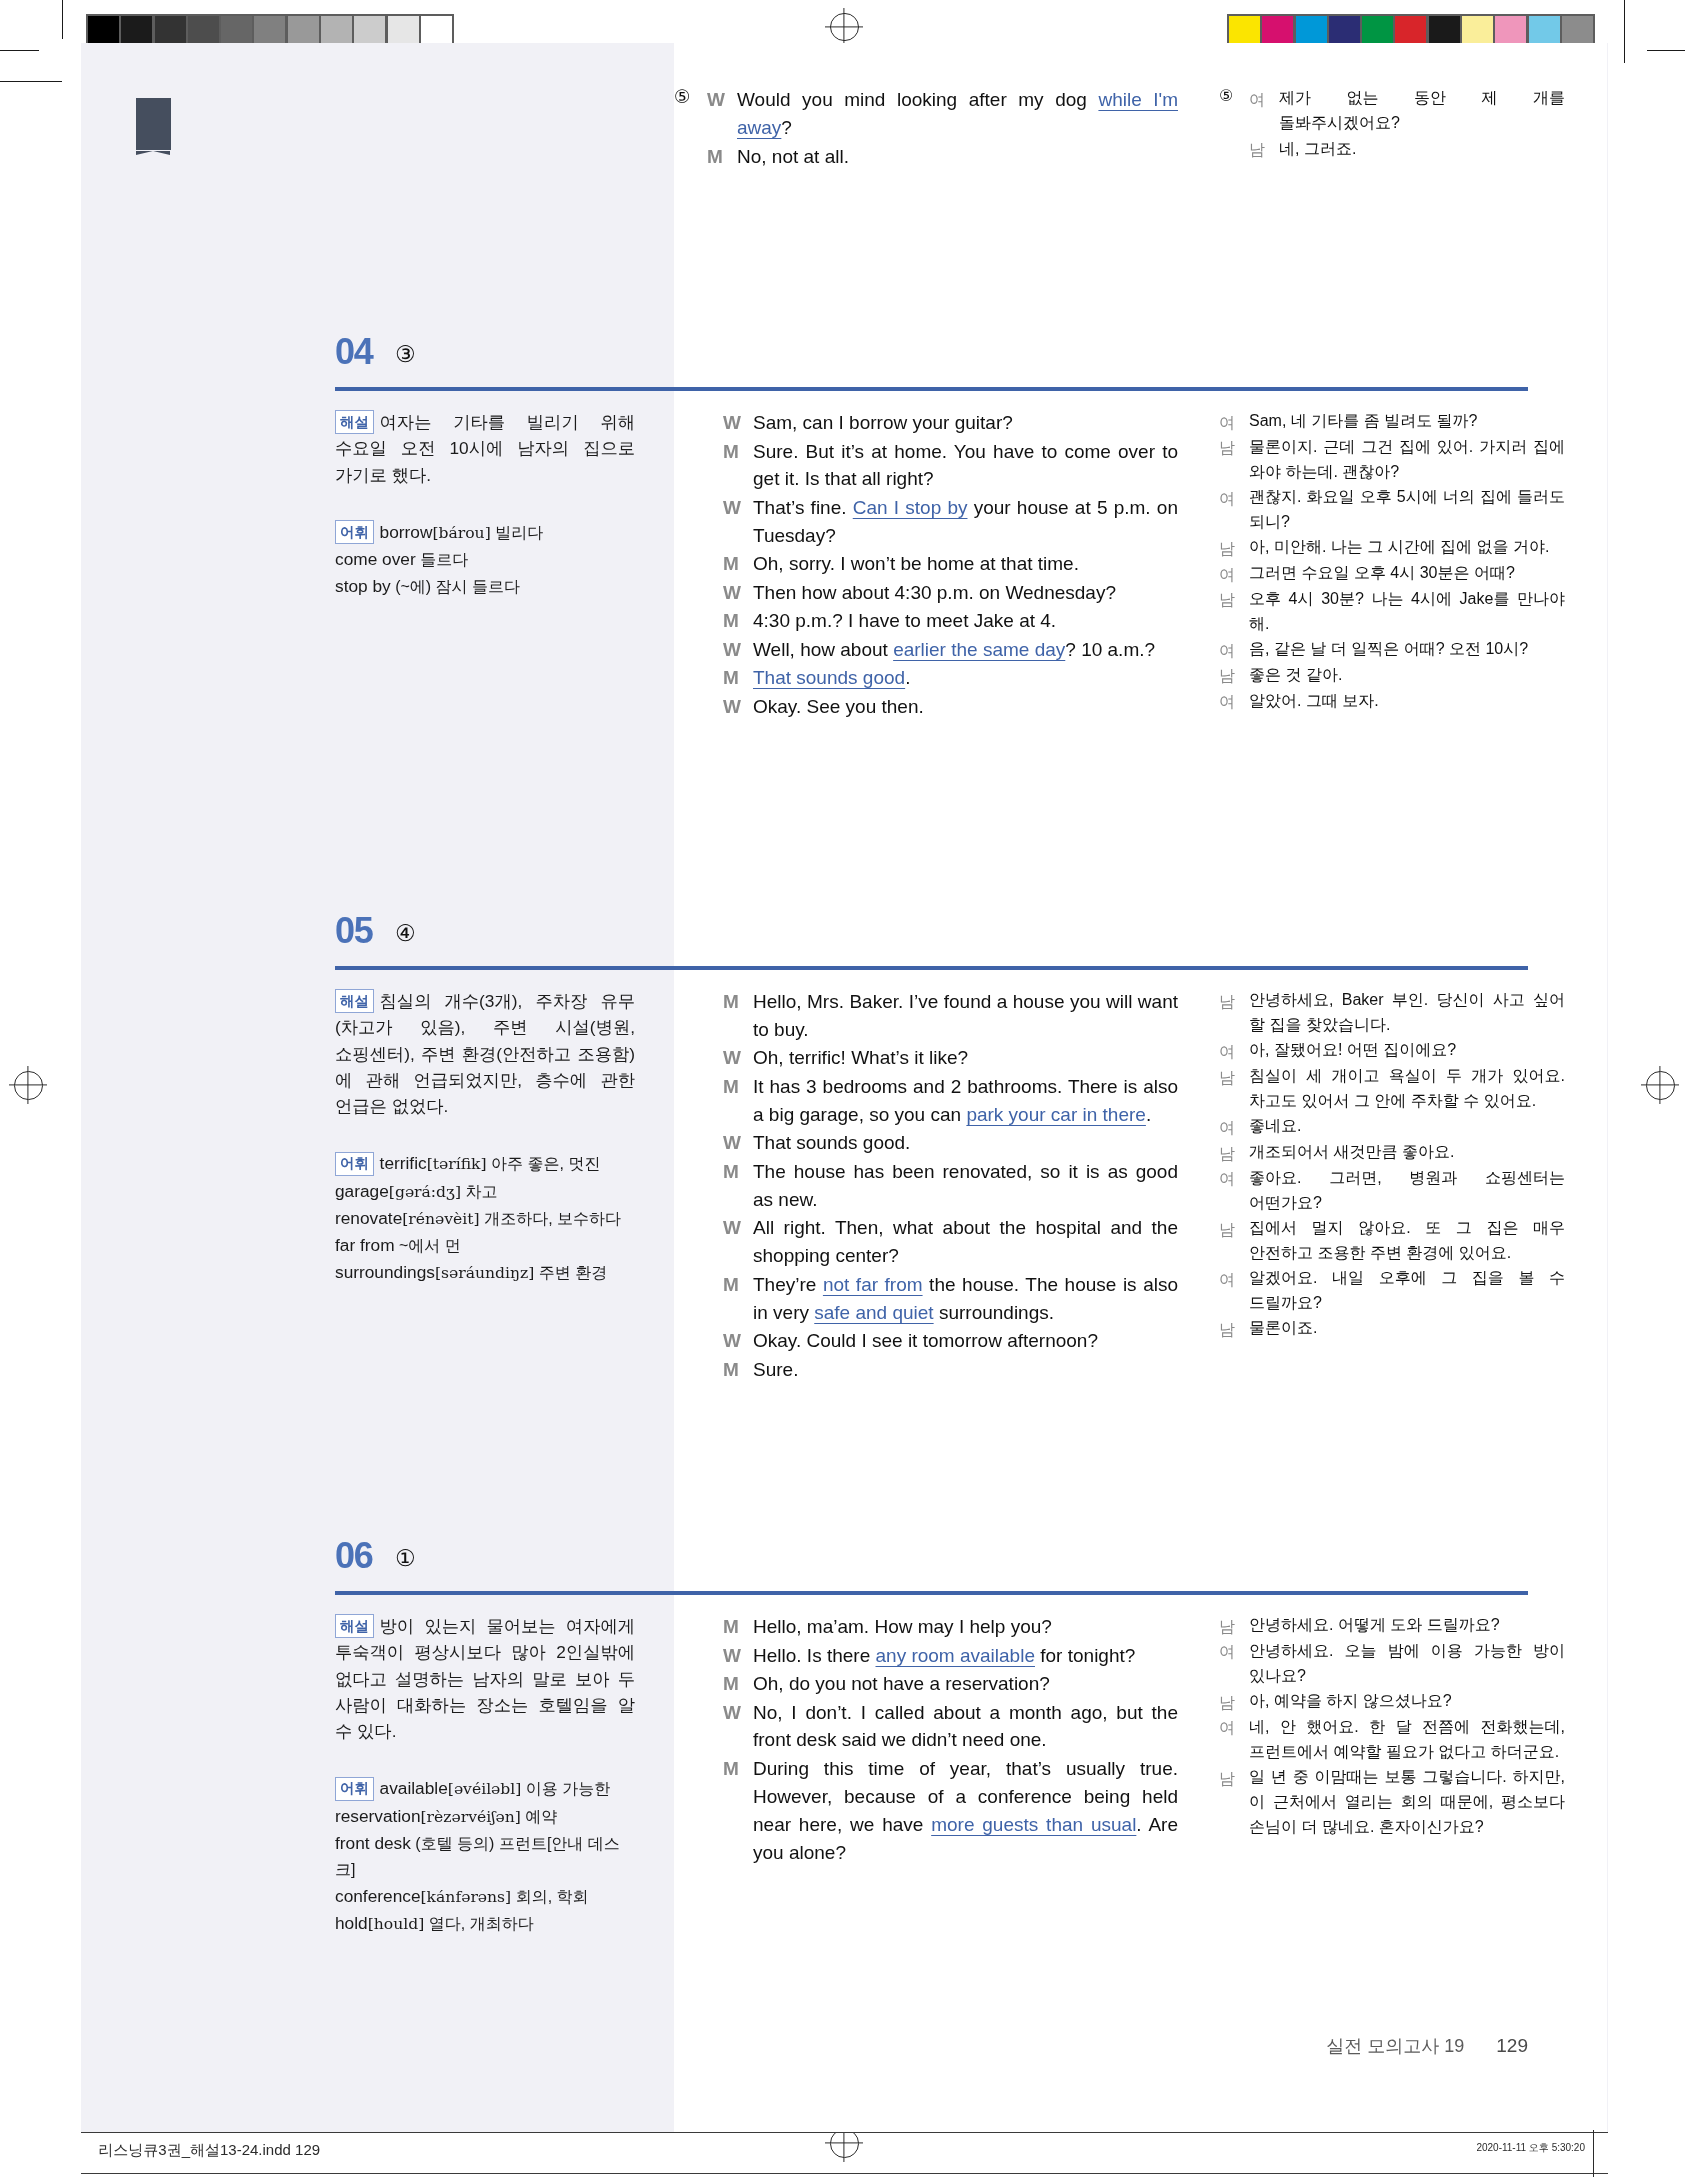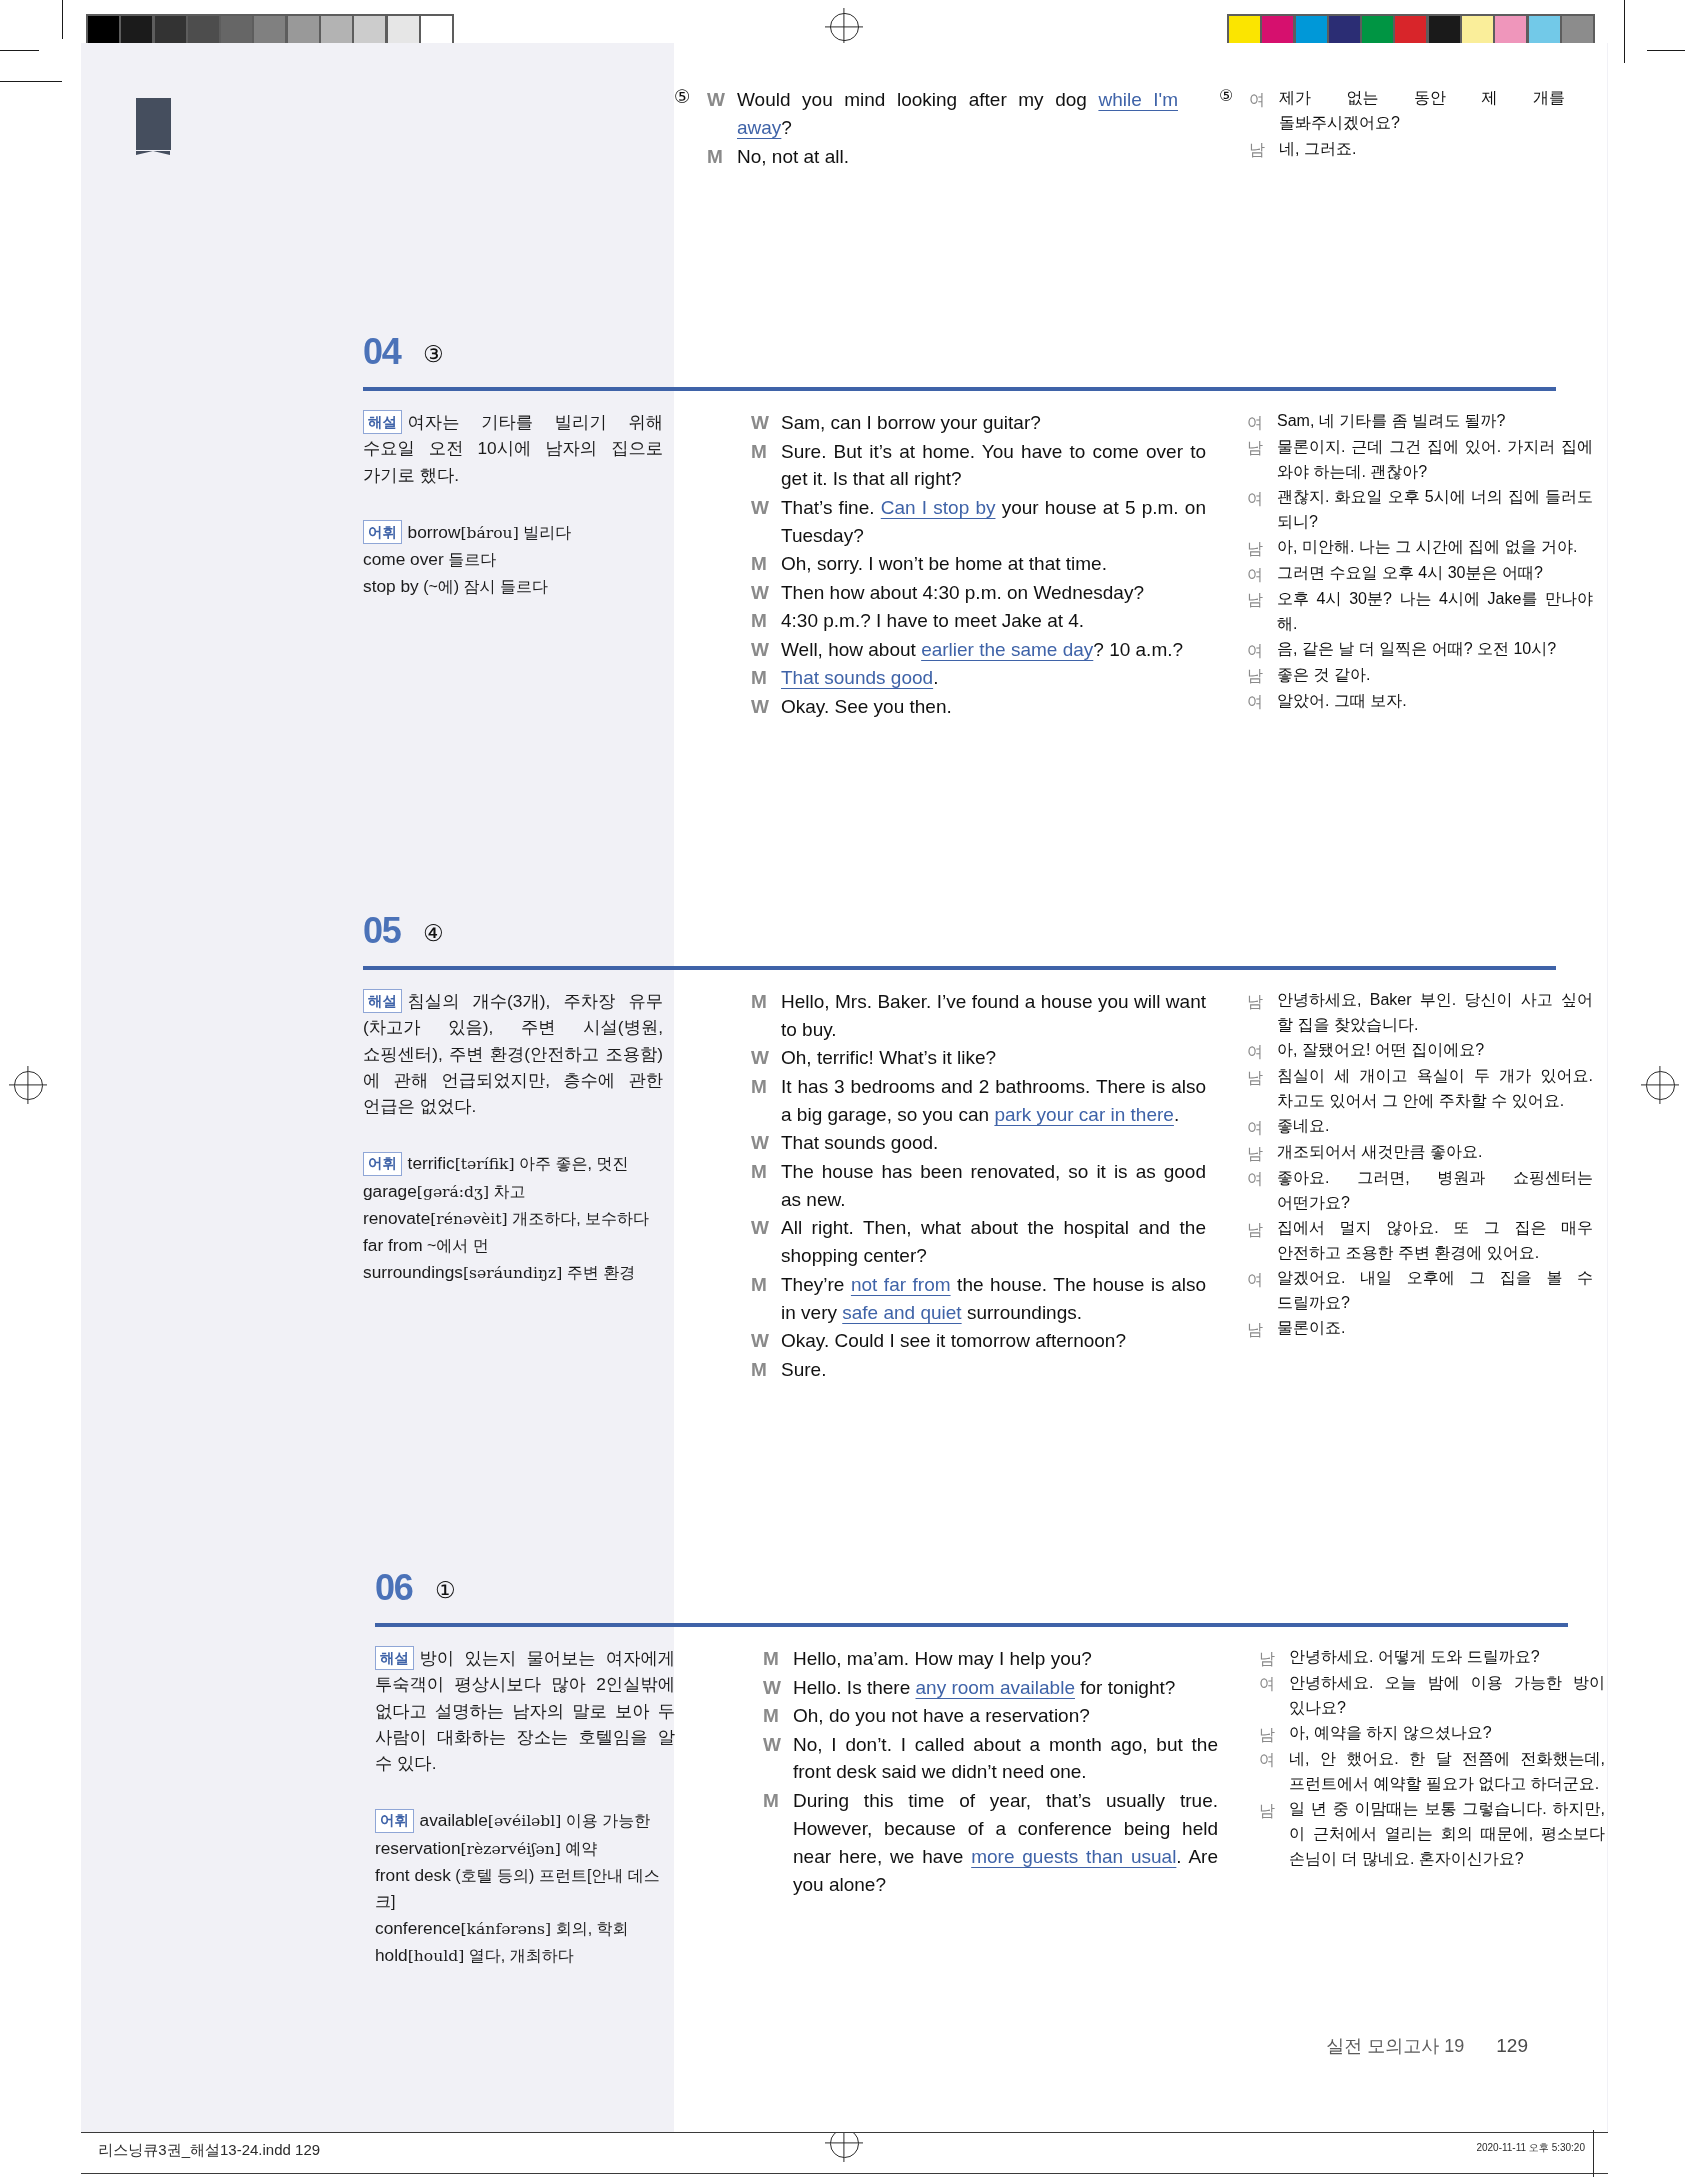--- a/index.html
+++ b/index.html
@@ -70,21 +70,21 @@
   }
   .edge-tab::after{
     content:"";position:absolute;left:0;bottom:-4.6px;
     border-left:17.3px solid #454e5e;border-right:17.3px solid #454e5e;
     border-bottom:4.6px solid transparent;
   }
 
   
   .content { position: absolute; left: 0; top: 0; width: 1527px; }
 
-  .item { position: absolute; width: 1527px; padding-left: 28px; }
+  .item { position: absolute; width: 1527px; }
 
   .qhead {
     position: relative; height: 84px;
   }
   .qnum {
     position: absolute; left: 254px; top: 5.8px;
     font-size: 36px; font-weight: bold; color: #4b72b8;
     letter-spacing: -1.2px;
   }
   .qans {
@@ -454,21 +454,21 @@
               <div class="spk ko">여</div>
               <div class="utt ko">알겠어요. 내일 오후에 그 집을 볼 수 드릴까요?</div>
             </div>
             <div class="line">
               <div class="spk ko">남</div>
               <div class="utt ko">물론이죠.</div>
             </div>
           </div>
         </div>
       </div>
-      <div class="item" style="top: 1518px; margin-left: 12px;">
+      <div class="item" style="top: 1486px;">
         <div class="qhead">
           <div class="qnum">06</div>
           <div class="qans">①</div>
           <div class="rule"></div>
         </div>
         <div class="cols">
           <div class="col col-note">
             <div class="note-block"><span class="tag">해설</span>방이 있는지 물어보는 여자에게 투숙객이 평상시보다 많아 2인실밖에 없다고 설명하는 남자의 말로 보아 두 사람이 대화하는 장소는 호텔임을 알 수 있다.</div>
             <div class="vocab-block">
               <div class="vocab-line"><span class="tag">어휘</span><span>available</span><span class="ipa">[əvéiləbl]</span><span class="kr"> 이용 가능한</span></div>

